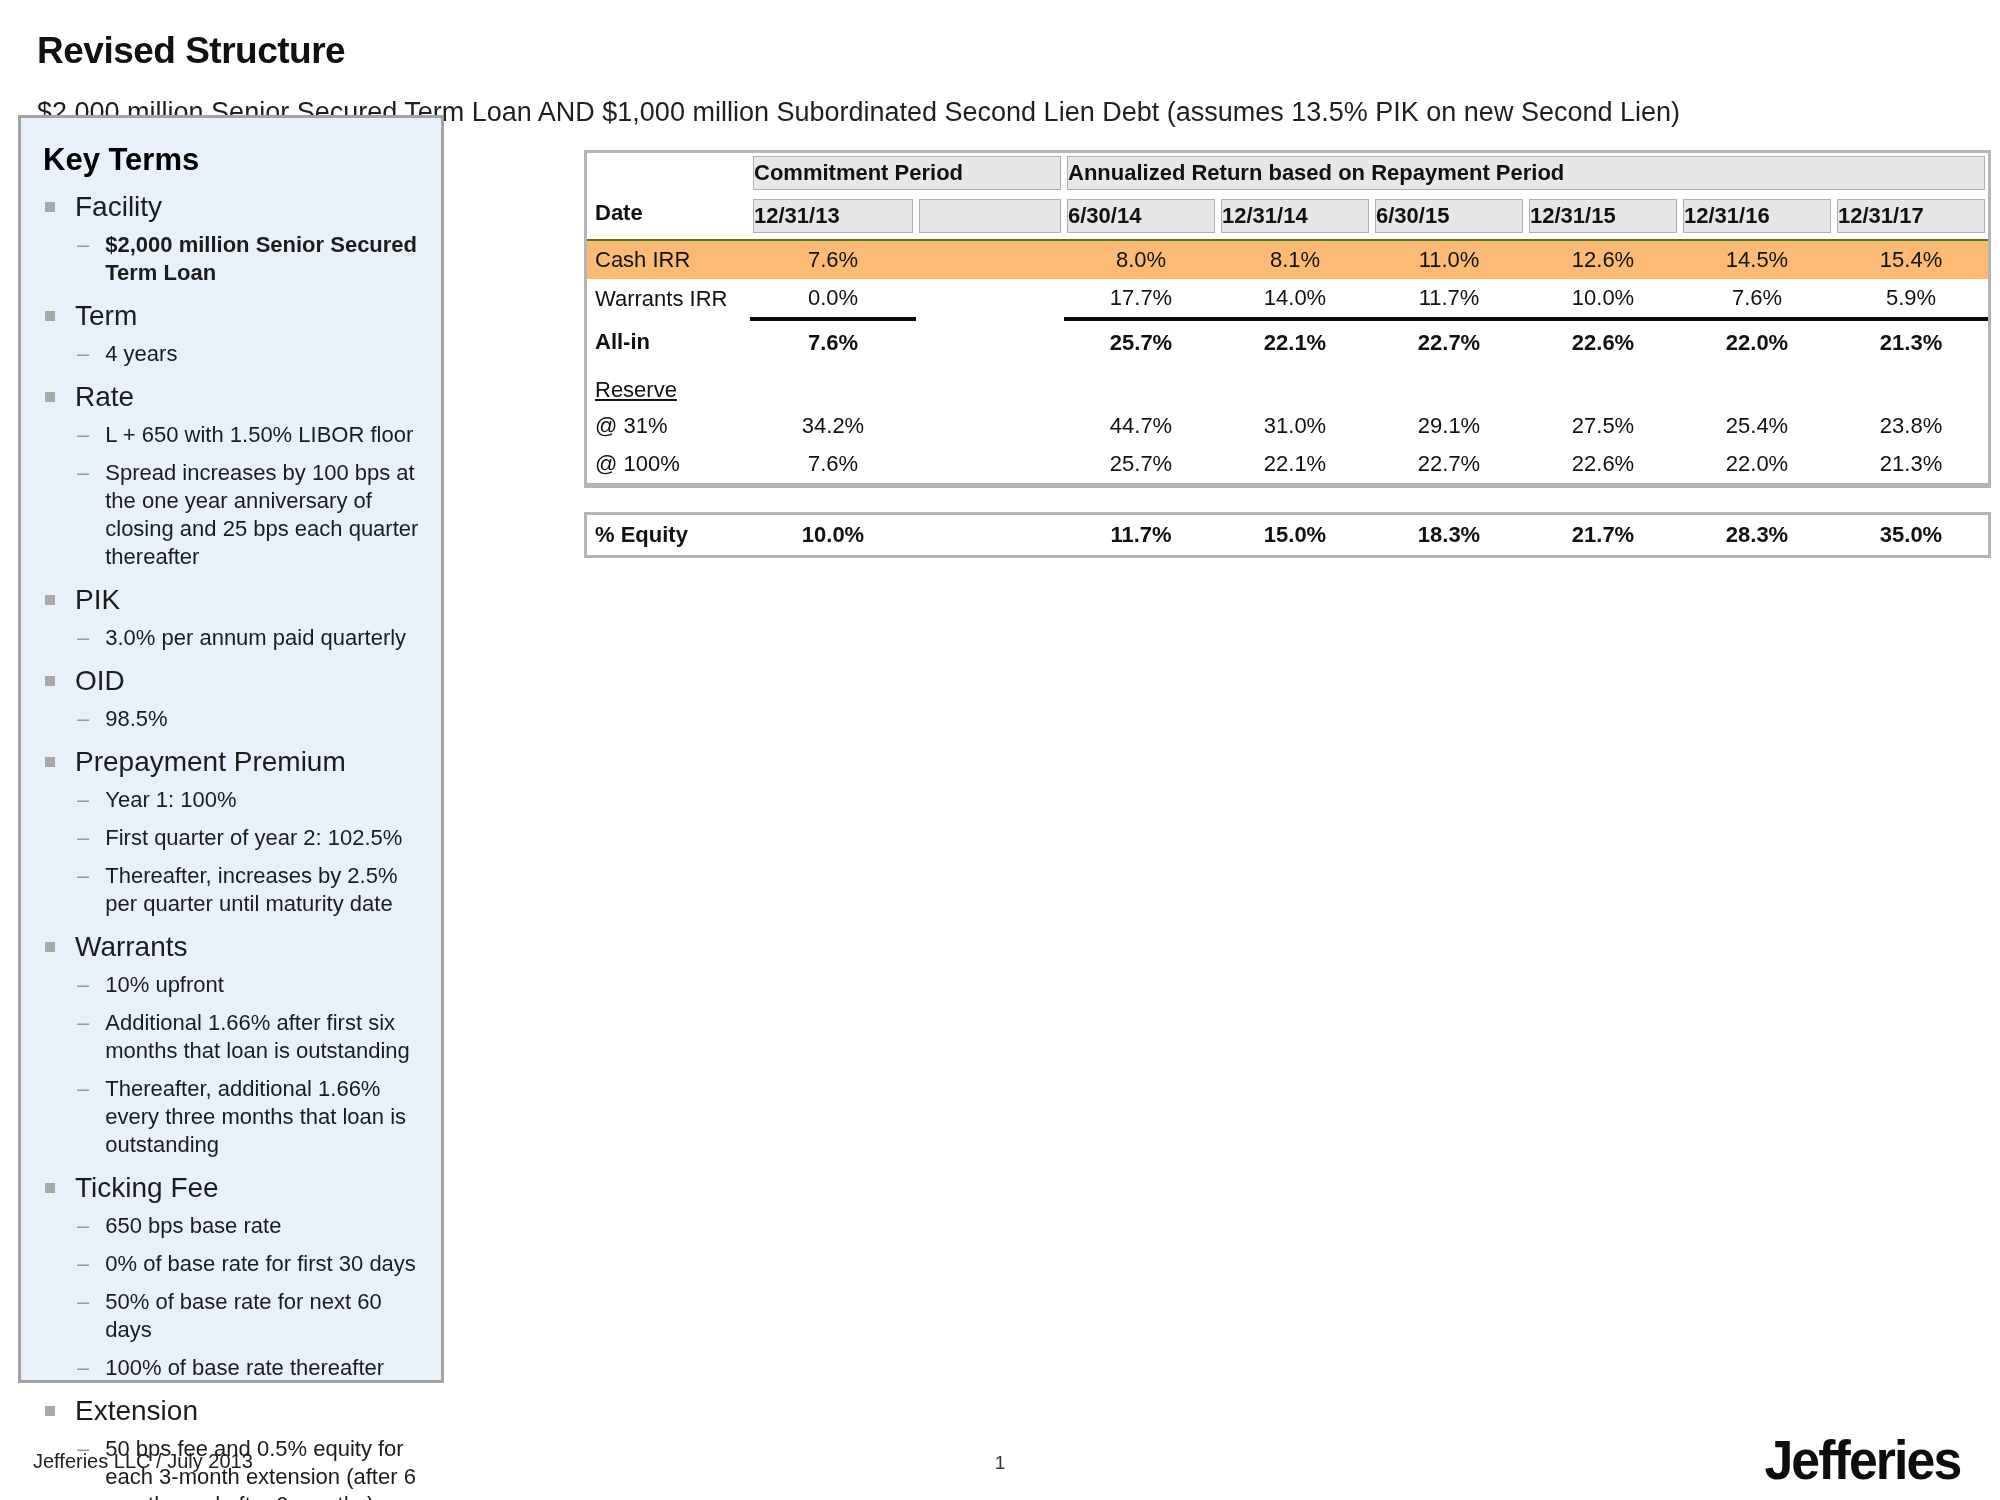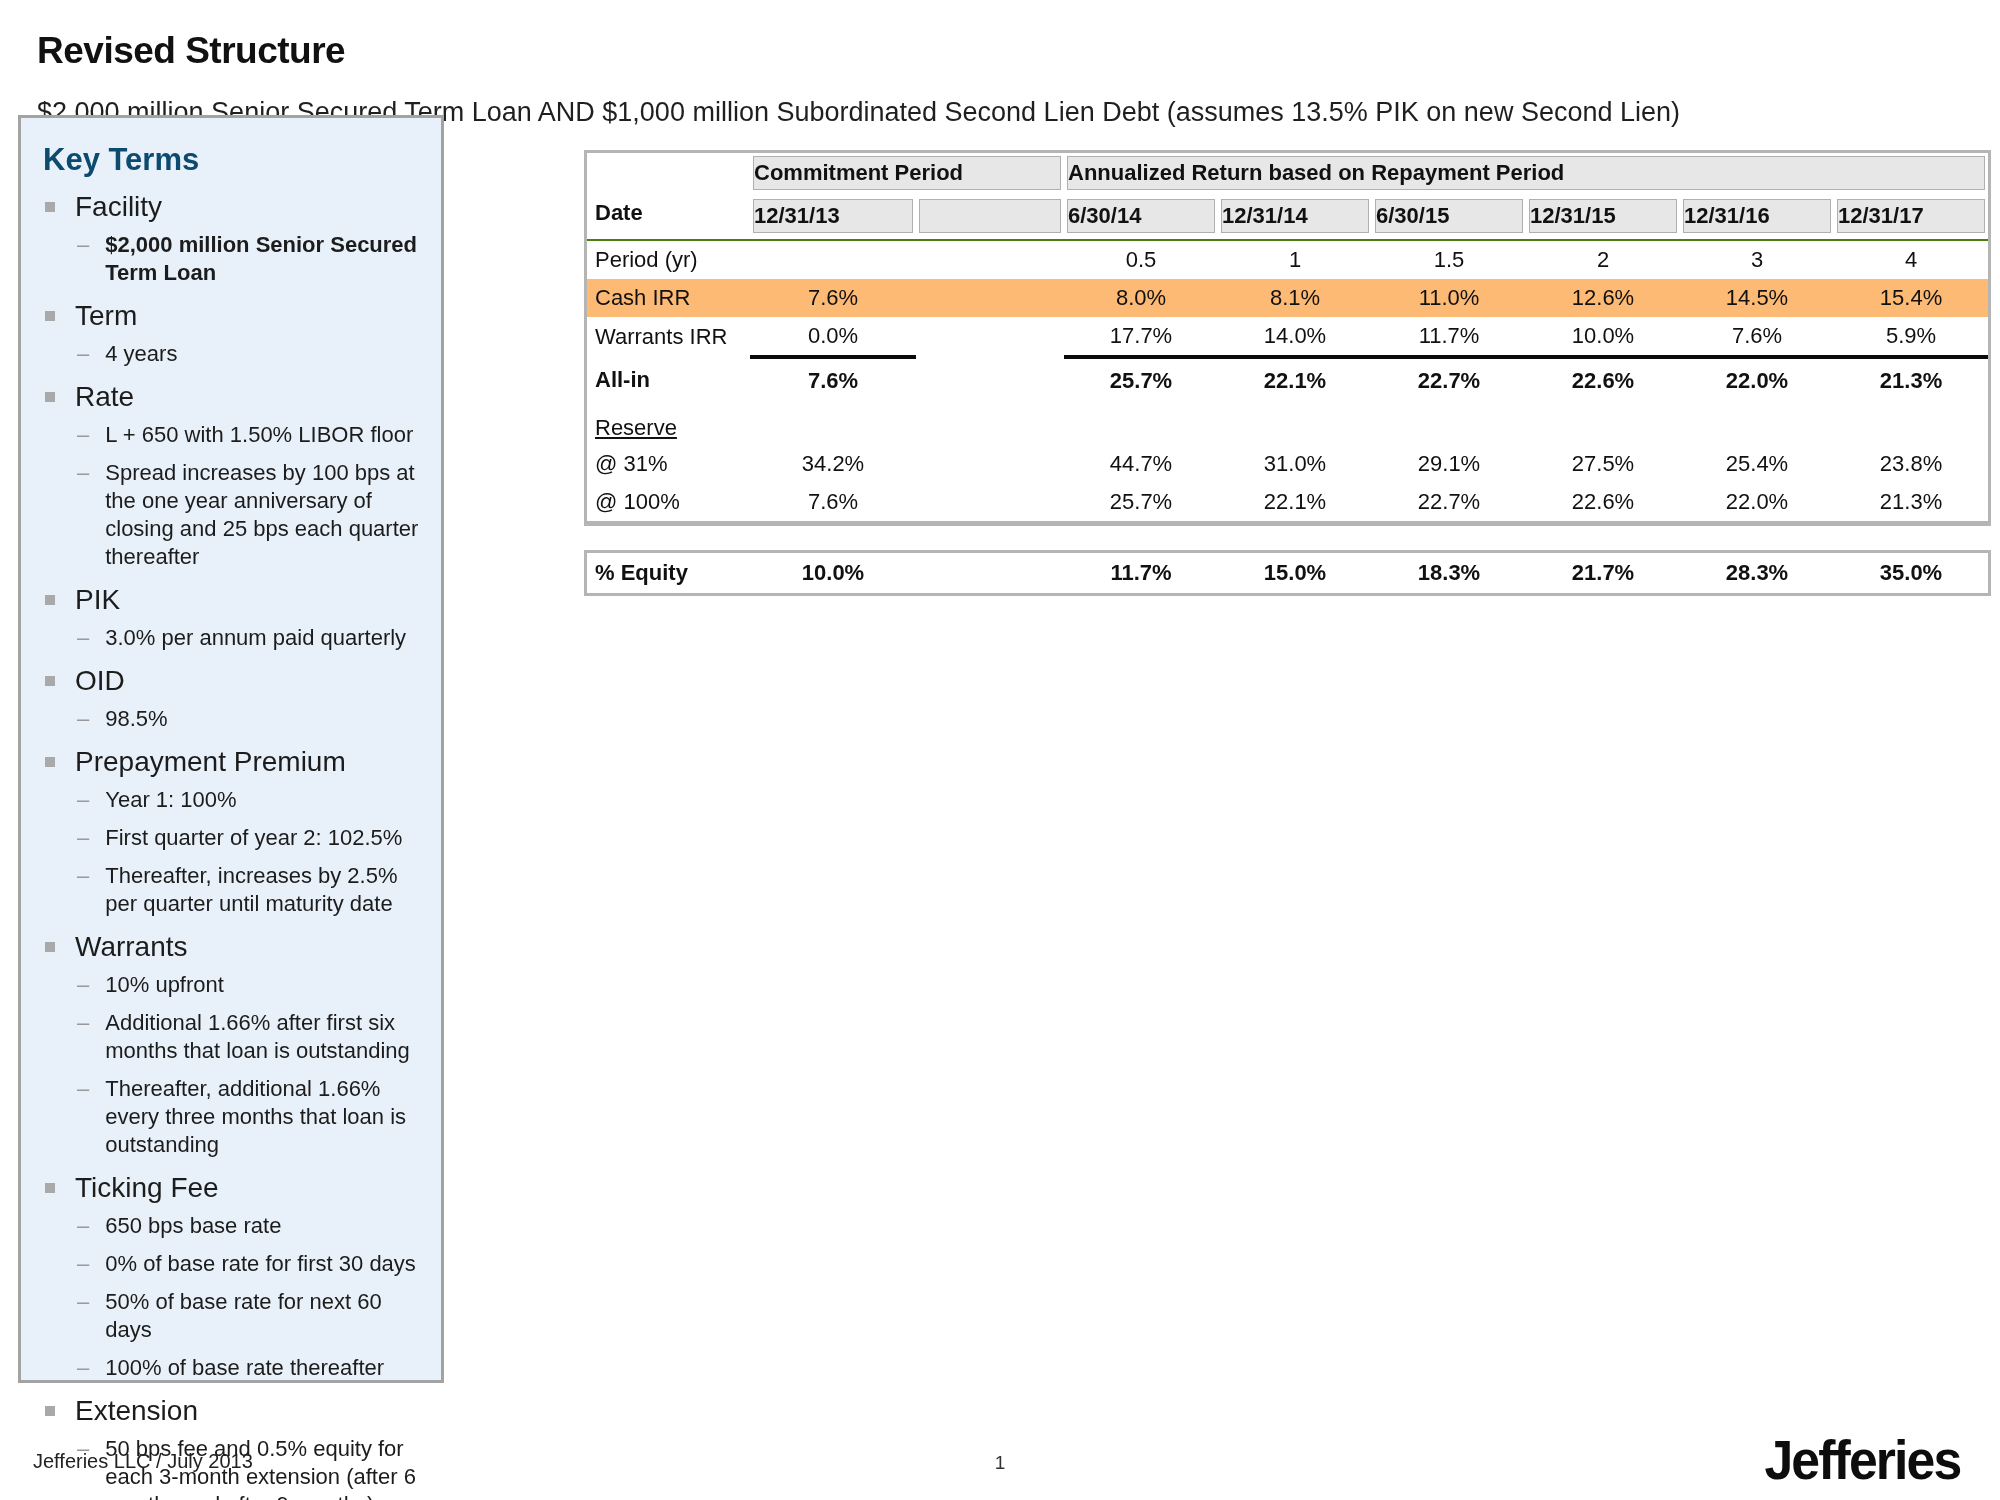--- a/index.html
+++ b/index.html
@@ -9,21 +9,21 @@
   }
   
   .page-title{position:absolute;left:37px;top:30px;font-size:37px;font-weight:bold;letter-spacing:-0.5px;color:#111;}
   .page-subtitle{position:absolute;left:37px;top:97px;font-size:27px;color:#1f1f1f;}
 
   
   .kt-panel{
     position:absolute;left:18px;top:115px;width:426px;height:1268px;box-sizing:border-box;
     background:#e8f1fa;border:3px solid #a3a3a3;
   }
-  .kt-title{color:#0c4a6e;font-size:31px;font-weight:bold;margin:24px 0 4px 22px;}
+  .kt-title{color:#000000;font-size:31px;font-weight:bold;margin:24px 0 4px 22px;}
   .kt-list{margin-right:14px;}
   .kt-item{display:flex;margin:15px 0 0 24px;font-size:28px;line-height:28px;color:#1c1c1c;}
   .kt-bullet{width:10px;height:10px;background:#a9a9a9;margin:9px 20px 0 0;flex:none;}
   .kt-sub{display:flex;margin:10px 0 0 56px;font-size:22px;line-height:28px;color:#1c1c1c;}
   .kt-dash{color:#9a9a9a;margin-right:16px;flex:none;}
   .kt-subtext.bold{font-weight:bold;}
 
   
   .tablewrap{position:absolute;left:584px;top:150px;width:1407px;}
   .box1{border:3px solid #b5b5b5;border-bottom-width:5px;background:#fff;}
@@ -235,31 +235,20 @@
             </td>
           <td>
               <div class="hbox">12/31/16</div>
             </td>
           <td>
               <div class="hbox">12/31/17</div>
             </td>
         </tr>
       </thead>
       <tbody id="main-rows">
-          <tr class="row-plain">
-            <td class="c-label">Period (yr)</td>
-            <td class="c-val black-line"></td>
-            <td class="c-fill"></td>
-            <td class="c-val black-line">0.5</td>
-            <td class="c-val black-line">1</td>
-            <td class="c-val black-line">1.5</td>
-            <td class="c-val black-line">2</td>
-            <td class="c-val black-line">3</td>
-            <td class="c-val black-line">4</td>
-          </tr>
           <tr class="row-highlight">
             <td class="c-label">Cash IRR</td>
             <td class="c-val black-line">7.6%</td>
             <td class="c-fill"></td>
             <td class="c-val black-line">8.0%</td>
             <td class="c-val black-line">8.1%</td>
             <td class="c-val black-line">11.0%</td>
             <td class="c-val black-line">12.6%</td>
             <td class="c-val black-line">14.5%</td>
             <td class="c-val black-line">15.4%</td>

